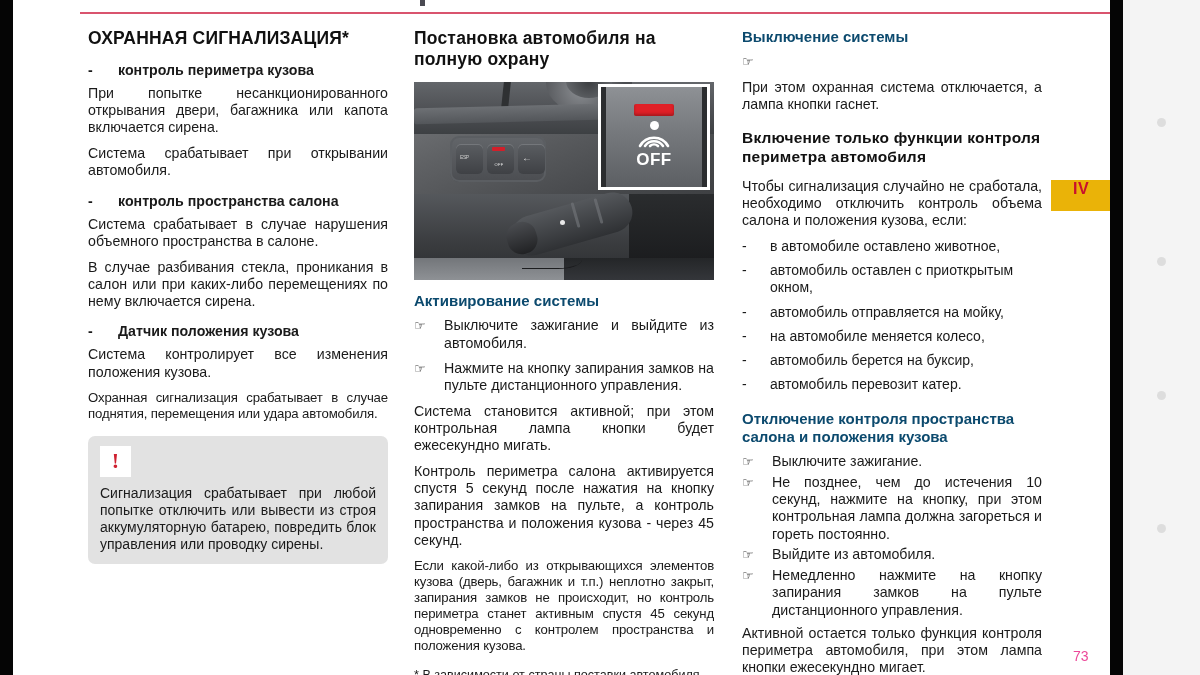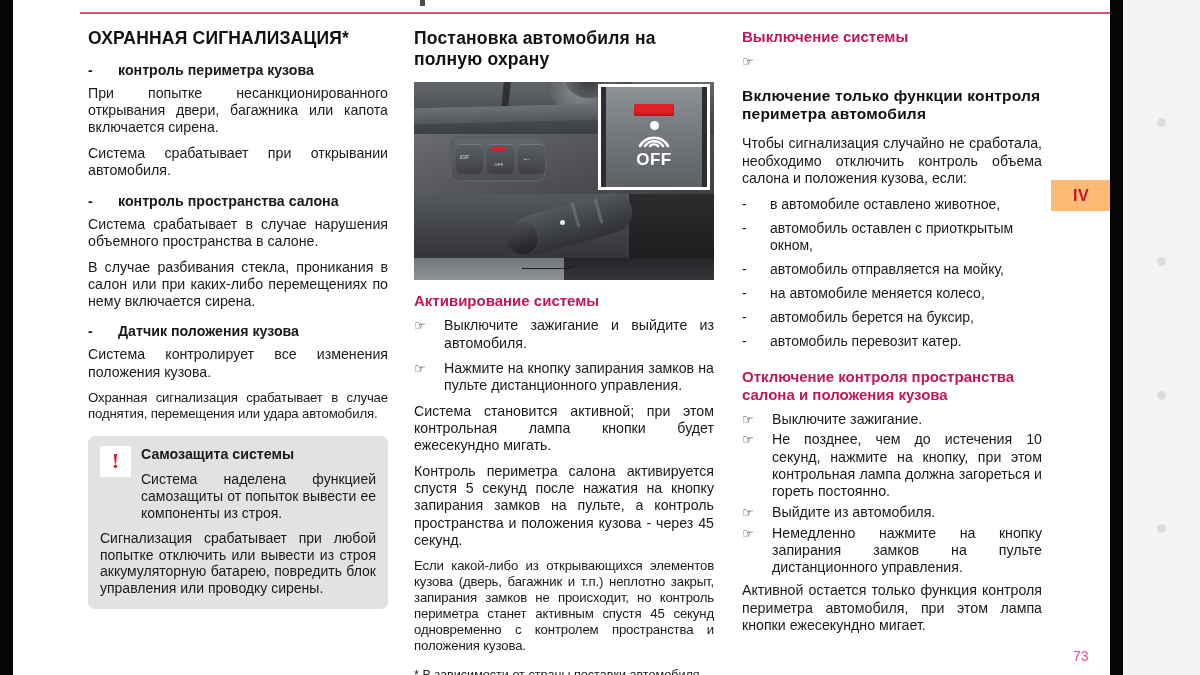--- a/index.html
+++ b/index.html
@@ -28,21 +28,21 @@
   .col{position:absolute;top:28px;}
   .col1{left:88px;width:300px;}
   .col2{left:414px;width:300px;}
   .col3{left:742px;width:300px;}
 
   h1.sec{
     font-size:17.5px;font-weight:bold;letter-spacing:.2px;
     margin:0 0 13px 0;line-height:1.18;color:#111;
   }
   h2.sub{
-    font-size:15px;font-weight:bold;margin:16px 0 7px 0;line-height:1.2;color:#be185d;
+    font-size:15px;font-weight:bold;margin:16px 0 7px 0;line-height:1.2;color:#0c4a6e;
   }
   h2.sub.tight{margin-top:13px;}
   p{
     font-size:14.2px;line-height:1.21;margin:0 0 9px 0;
     text-align:justify;color:#1a1a1a;
   }
   p.narrow{font-size:13.2px;letter-spacing:-.15px;}
   p.last{margin-bottom:0;}
 
   
@@ -129,22 +129,22 @@
     display:flex;flex-direction:column;align-items:center;justify-content:center;
     position:relative;
   }
   .inset-red{width:40px;height:12px;background:#e02027;border-radius:2px;margin-bottom:5px;box-shadow:inset 0 -2px 3px rgba(0,0,0,.25);}
   .inset-dot{width:9px;height:9px;border-radius:50%;background:#fff;margin-bottom:2px;}
   .inset-waves{width:44px;height:16px;margin-bottom:2px;}
   .inset-off{color:#fff;font-weight:bold;font-size:17px;letter-spacing:.5px;}
 
   
   .chap-tab{
-    position:absolute;left:1051px;top:180px;width:60px;height:31px;background:#fdba74;
-    display:flex;align-items:center;justify-content:center;
+    position:absolute;left:1051px;top:180px;width:60px;height:31px;background:#eab308;
+    display:flex;justify-content:center;
   }
   .chap-tab span{color:#c8102e;font-weight:bold;font-size:16px;letter-spacing:.5px;}
 
   
   .pageno{position:absolute;left:1073px;top:648px;font-size:14px;color:#ec4899;}
 
   .footnote{font-size:12.6px;margin-top:14px;}
 </style>
 </head>
 <body>
@@ -175,24 +175,20 @@
     <div class="dashhead">
       <span class="dash">-</span>
       <span class="txt">Датчик положения кузова</span>
     </div>
     <p>Система контролирует все изменения положения кузова.</p>
     <p class="narrow">Охранная сигнализация срабатывает в случае поднятия, перемещения или удара автомобиля.</p>
 
     <div class="warnbox">
       <div class="warn-top">
         <div class="warn-ico">!</div>
-        <div>
-          <div class="warn-title">Самозащита системы</div>
-          <p class="warn-lead">Система наделена функцией самозащиты от попыток вывести ее компоненты из строя.</p>
-        </div>
       </div>
       <p>Сигнализация срабатывает при любой попытке отключить или вывести из строя аккумуляторную батарею, повредить блок управления или проводку сирены.</p>
 
     </div>
   </div>
 
   <div class="col col2">
     <h1 class="sec">Постановка автомобиля на полную охрану</h1>
 
     <div class="photo">
@@ -250,20 +246,21 @@
     <p class="narrow">Если какой-либо из открывающихся элементов кузова (дверь, багажник и т.п.) неплотно закрыт, запирания замков не происходит, но контроль периметра станет активным спустя 45 секунд одновременно с контролем пространства и положения кузова.</p>
 
     <p class="footnote last">* В зависимости от страны поставки автомобиля.</p>
   </div>
 
   <div class="col col3">
     <h2 class="sub" style="margin-top:0">Выключение системы</h2>
     <div class="handitem">
       <span class="hand">☞</span>
     </div>
+    <p>При этом охранная система отключается, а лампа кнопки гаснет.</p>
 
     <h1 class="sec" style="font-size:15.5px;margin-top:16px;margin-bottom:12px;">Включение только функции контроля периметра автомобиля</h1>
     <p>Чтобы сигнализация случайно не сработала, необходимо отключить контроль объема салона и положения кузова, если:</p>
 
     <div class="dashitem">
       <span class="dash">-</span>
       <span class="txt">в автомобиле оставлено животное,</span>
     </div>
     <div class="dashitem">
       <span class="dash">-</span>

